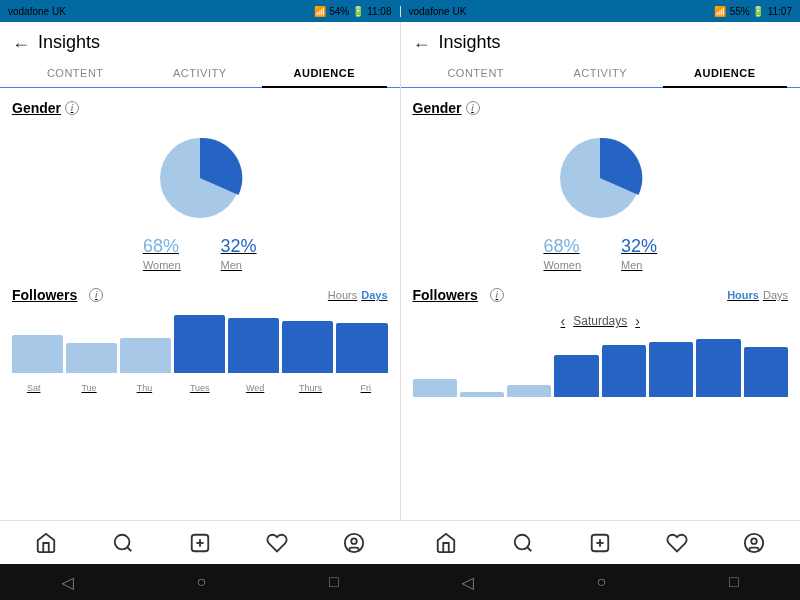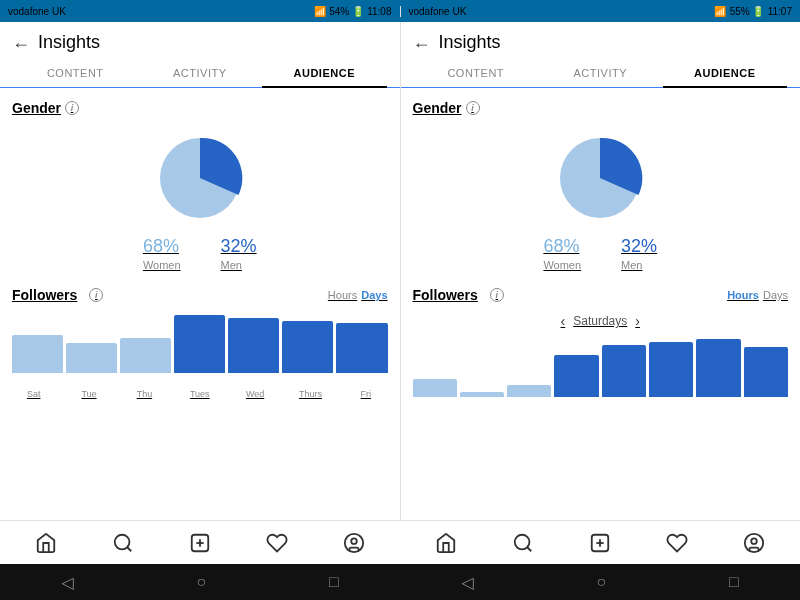--- a/index.html
+++ b/index.html
@@ -198,21 +198,21 @@
     }
     .bar {
       flex: 1;
       border-radius: 2px 2px 0 0;
     }
     .bar.light { background: #a8c8e8; }
     .bar.dark { background: #2563c4; }
     .labels-row {
       display: flex;
       gap: 12px;
-      margin-top: 16px;
+      margin-top: 10px;
     }
     .bar-label {
       flex: 1;
       text-align: center;
       font-size: 9px;
       color: #888;
     }
 
     
     .bar-chart-hours {

